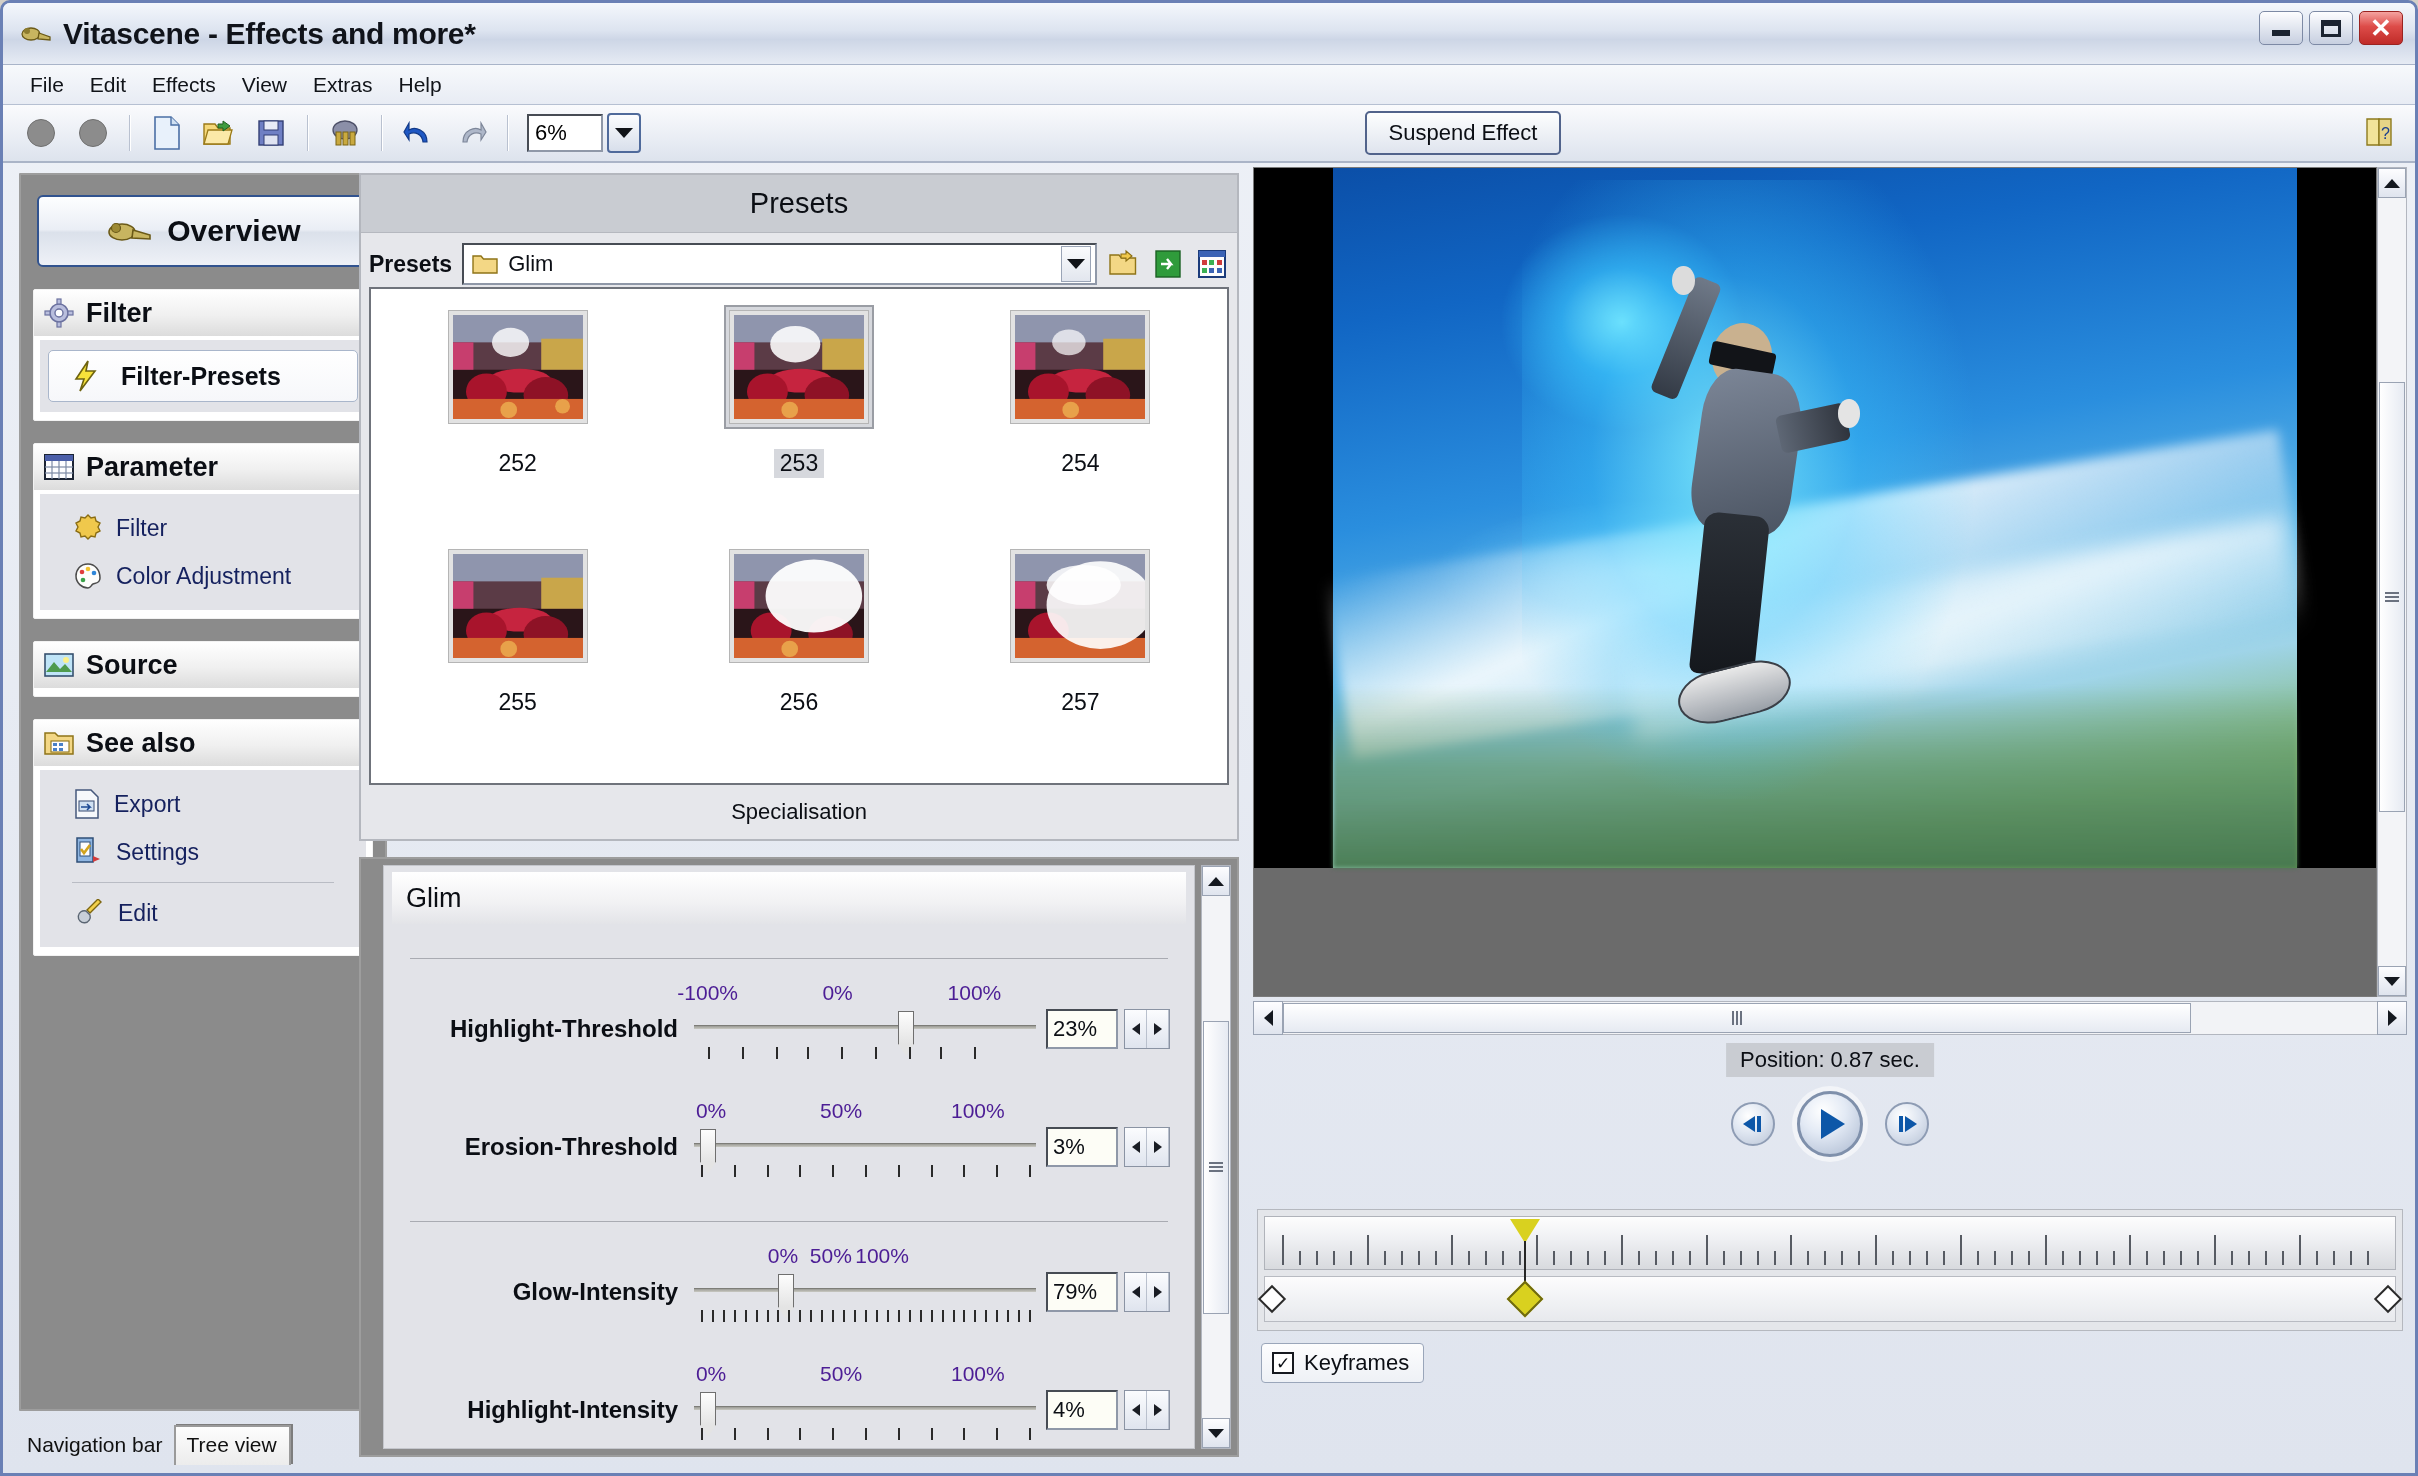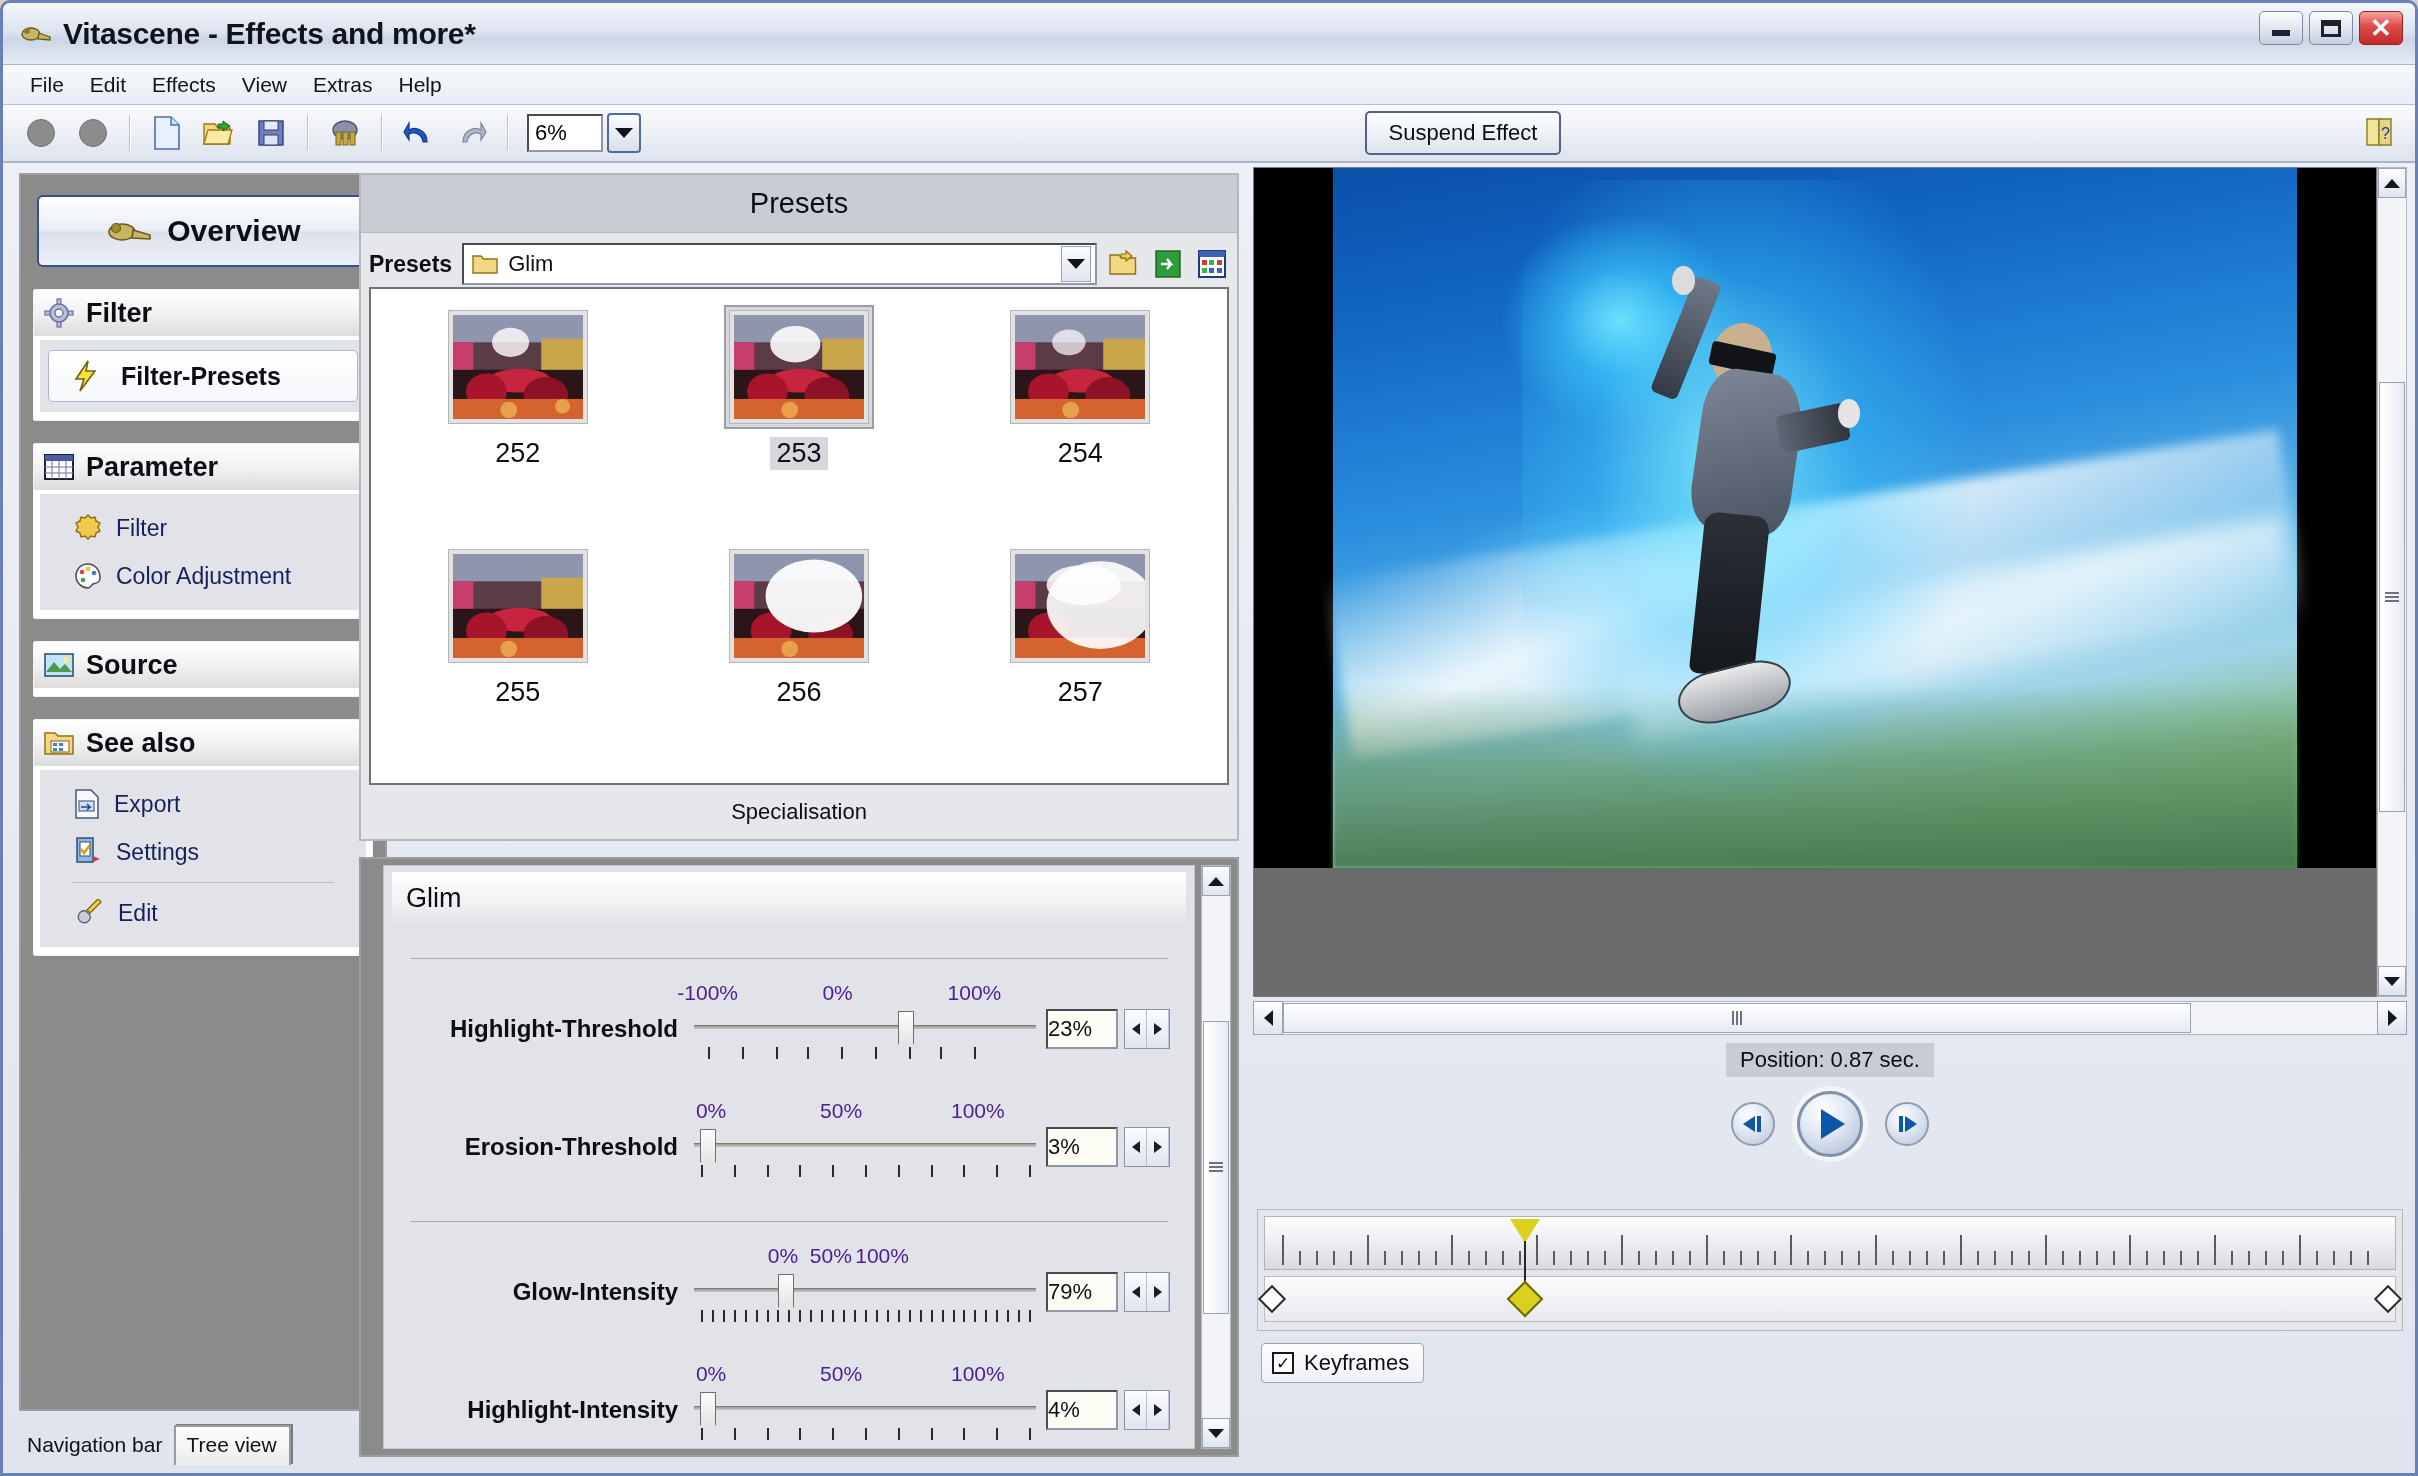--- a/index.html
+++ b/index.html
@@ -176,21 +176,21 @@
     display: grid; grid-template-columns: repeat(3, 1fr); grid-template-rows: repeat(2, 1fr);
     height: 100%; padding: 8px 6px;
   }
   .thumb-cell { display: flex; flex-direction: column; align-items: center; justify-content: flex-start; padding-top: 8px; }
   .thumb-wrap { padding: 6px; }
   .thumb-wrap.selected { background: #d6d8dd; border: 2px solid #9a9da4; padding: 4px; }
   .thumb {
     width: 138px; height: 112px; border: 4px solid #e2e2e2; outline: 1px solid #b5b5b5;
     overflow: hidden; position: relative; background: #2b1418;
   }
-  .thumb-label { font-size: 27px; color: #0b0e14; margin-top: 8px; padding: 1px 6px; }
+  .thumb-label { font-size: 23px; color: #0b0e14; margin-top: 20px; padding: 1px 6px; }
   .thumb-label.selected { background: #d6d8dd; }
   .spec-bar {
     position: absolute; left: 8px; right: 8px; bottom: 6px; height: 42px;
     display: flex; align-items: center; justify-content: center;
     font-size: 22px; color: #0b0e14;
   }
 
   
   .param-box {
     position: absolute; top: 684px; left: 0; right: 0; bottom: 8px;
@@ -225,21 +225,21 @@
   .sl-thumb:after {
     content: ""; position: absolute; left: -1px; top: 32px;
     width: 0; height: 0;
     border-left: 8px solid transparent; border-right: 8px solid transparent;
     border-top: 12px solid #e4e4e4;
   }
   .sl-ticks { position: absolute; top: 66px; left: 0; right: 0; height: 14px; }
   .sl-ticks i { position: absolute; width: 2px; height: 12px; background: #2a2a2a; }
   .sl-val {
     width: 72px; height: 40px; background: #fdfdf6; border: 2px inset #8f98a8;
-    display: flex; align-items: center; font-size: 22px; color: #0b0e14; 
+    display: flex; align-items: center; font-size: 22px; color: #0b0e14; padding-left: 5px;
     margin-left: 10px;
   }
   .spin {
     display: flex; margin-left: 6px; height: 40px;
     border: 1px solid #8a93a3;
   }
   .spin div {
     width: 22px; display: flex; align-items: center; justify-content: center;
     background: linear-gradient(180deg,#fbfcfe,#dfe4ee);
     border-right: 1px solid #b9c0cd;

